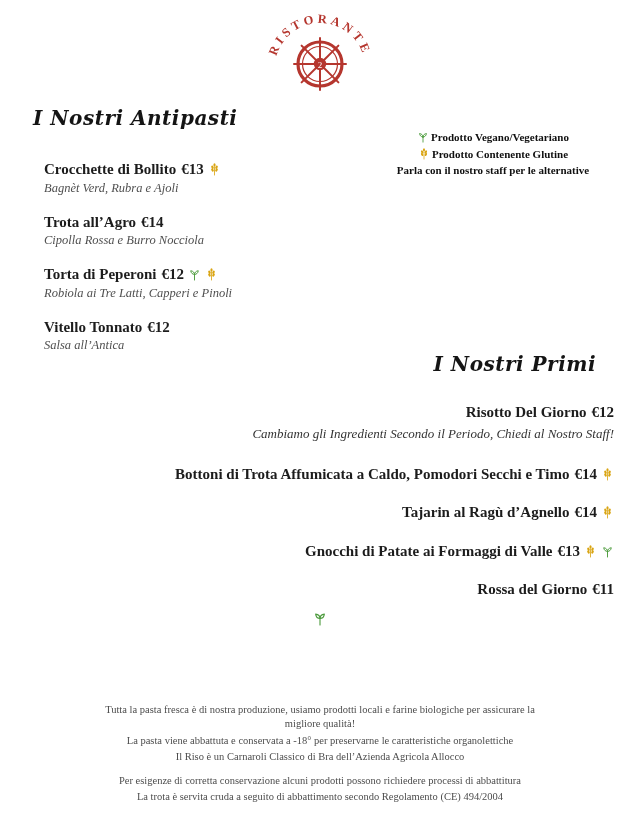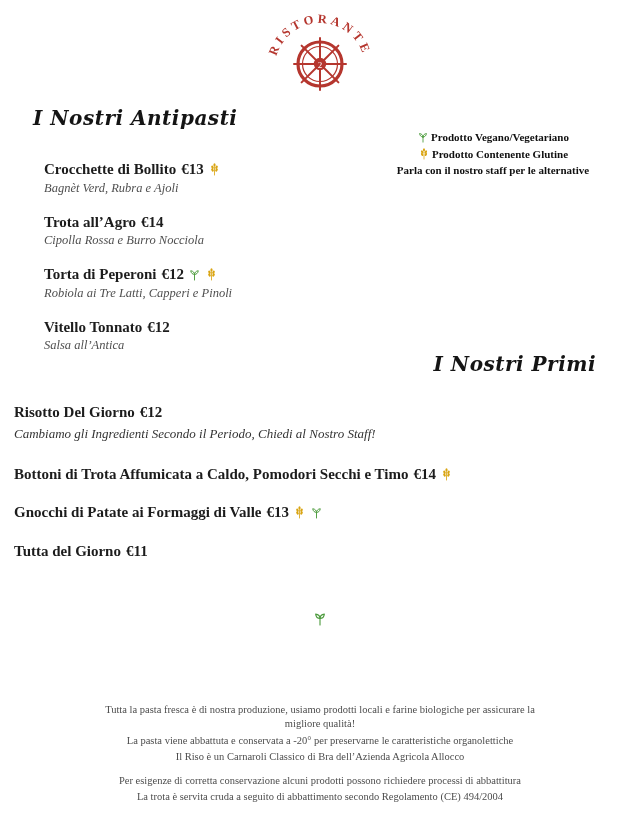--- a/index.html
+++ b/index.html
@@ -22,21 +22,21 @@
     line-height:1.5;
   }
   .legend .ic { width:12px; height:12px; margin-right:2px; margin-left:0; }
   .antipasti { position:absolute; left:44px; top:158px; width:390px; }
   .item { margin-bottom:15px; }
   .item-line { line-height:1.35; }
   .item-name, .item-price { font-weight:bold; font-size:15px; color:#1c1c1c; }
   .item-price { margin-left:5px;margin-top:8px; }
   .item-desc { font-style:italic; font-size:12.5px; color:#4f4f4f; margin-top:1px; }
   .ic { display:inline-block; width:13px; height:13px; vertical-align:-2px; margin-left:4px; }
-  .primi { position:absolute; right:26px; top:401px; width:600px; }
+  .primi { position:absolute; right:26px; top:401px; width:600px; text-align:right; }
   .primi .item { margin-bottom:17px; }
   .primi-desc { font-style:italic; font-size:13px; color:#333333; margin:3px 0 21px; }
   .standalone-vegan { position:absolute; left:320px; top:610px; transform:translateX(-50%); }
   .standalone-vegan .ic { width:15px; height:15px; margin-left:0; }
   .footer {
     position:absolute; top:703px; left:50%; transform:translateX(-50%);
     width:446px; text-align:center; font-size:10.5px; color:#4c4c4c; line-height:1.38;
   }
   .footer p { margin-bottom:2px; }
   .footer p.gap { margin-top:9px; }
@@ -160,46 +160,53 @@
     </div>
 
     <div class="item">
       <div class="item-line">
         <span class="item-name">Bottoni di Trota Affumicata a Caldo, Pomodori Secchi e Timo</span><span class="item-price">€14</span><svg class="ic">
             <use href="#ic-gluten"></use>
           </svg>
       </div>
     </div>
 
+    <div class="item">
+      <div class="item-line">
+        <span class="item-name">Tajarin al Ragù d’Agnello</span><span class="item-price">€14</span><svg class="ic">
+            <use href="#ic-gluten"></use>
+          </svg>
+      </div>
+    </div>
 
     <div class="item">
       <div class="item-line">
         <span class="item-name">Gnocchi di Patate ai Formaggi di Valle</span><span class="item-price">€13</span><svg class="ic">
             <use href="#ic-gluten"></use>
           </svg><svg class="ic">
             <use href="#ic-vegan"></use>
           </svg>
       </div>
     </div>
 
     <div class="item">
       <div class="item-line">
-        <span class="item-name">Tutta del Giorno</span><span class="item-price">€11</span>
+        <span class="item-name">Rossa del Giorno</span><span class="item-price">€11</span>
       </div>
     </div>
 
   </div>
 
   <div class="standalone-vegan">
     <svg class="ic">
         <use href="#ic-vegan"></use>
       </svg>
   </div>
 
   <div class="footer">
     <p>Tutta la pasta fresca è di nostra produzione, usiamo prodotti locali e farine biologiche per assicurare la migliore qualità!</p>
-    <p>La pasta viene abbattuta e conservata a -20° per preservarne le caratteristiche organolettiche</p>
+    <p>La pasta viene abbattuta e conservata a -18° per preservarne le caratteristiche organolettiche</p>
     <p>Il Riso è un Carnaroli Classico di Bra dell’Azienda Agricola Allocco</p>
     <p class="gap">Per esigenze di corretta conservazione alcuni prodotti possono richiedere processi di abbattitura</p>
     <p>La trota è servita cruda a seguito di abbattimento secondo Regolamento (CE) 494/2004</p>
   </div>
 
 </div>
 
 </body></html>

